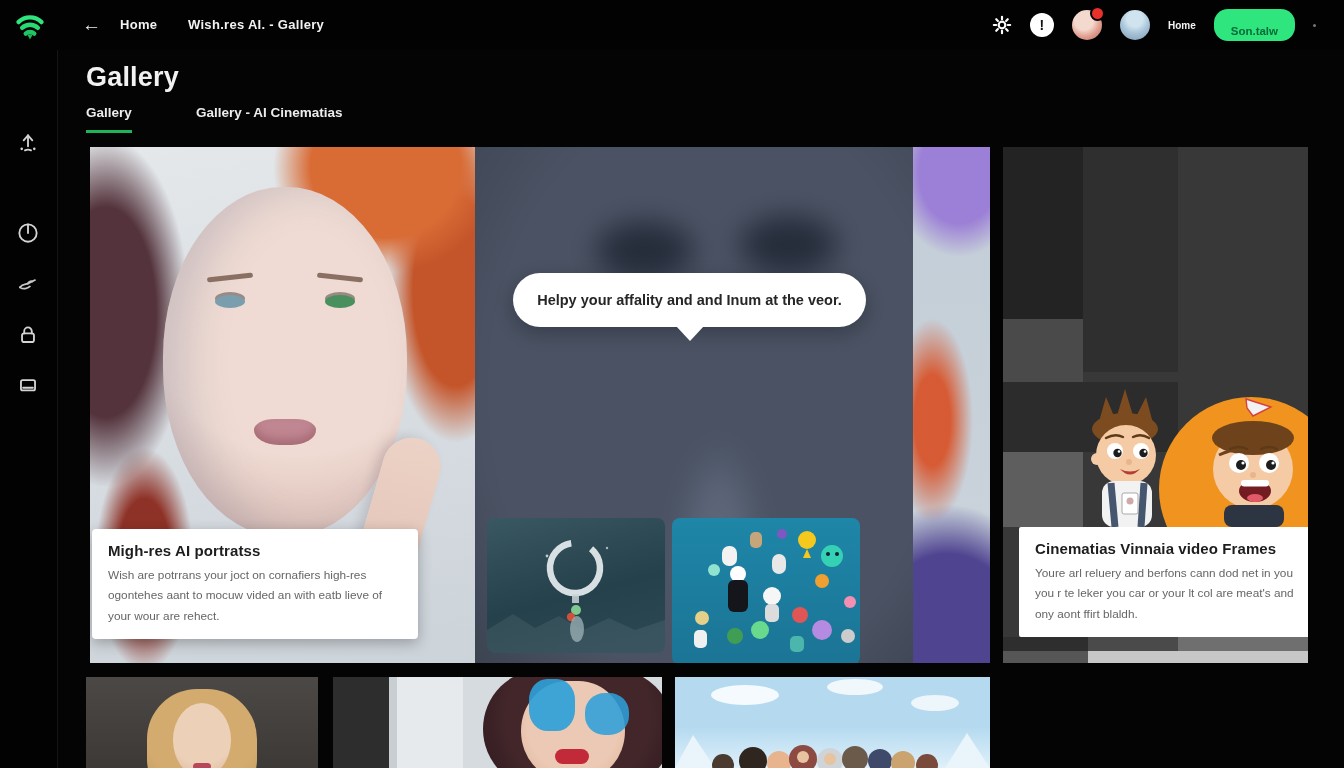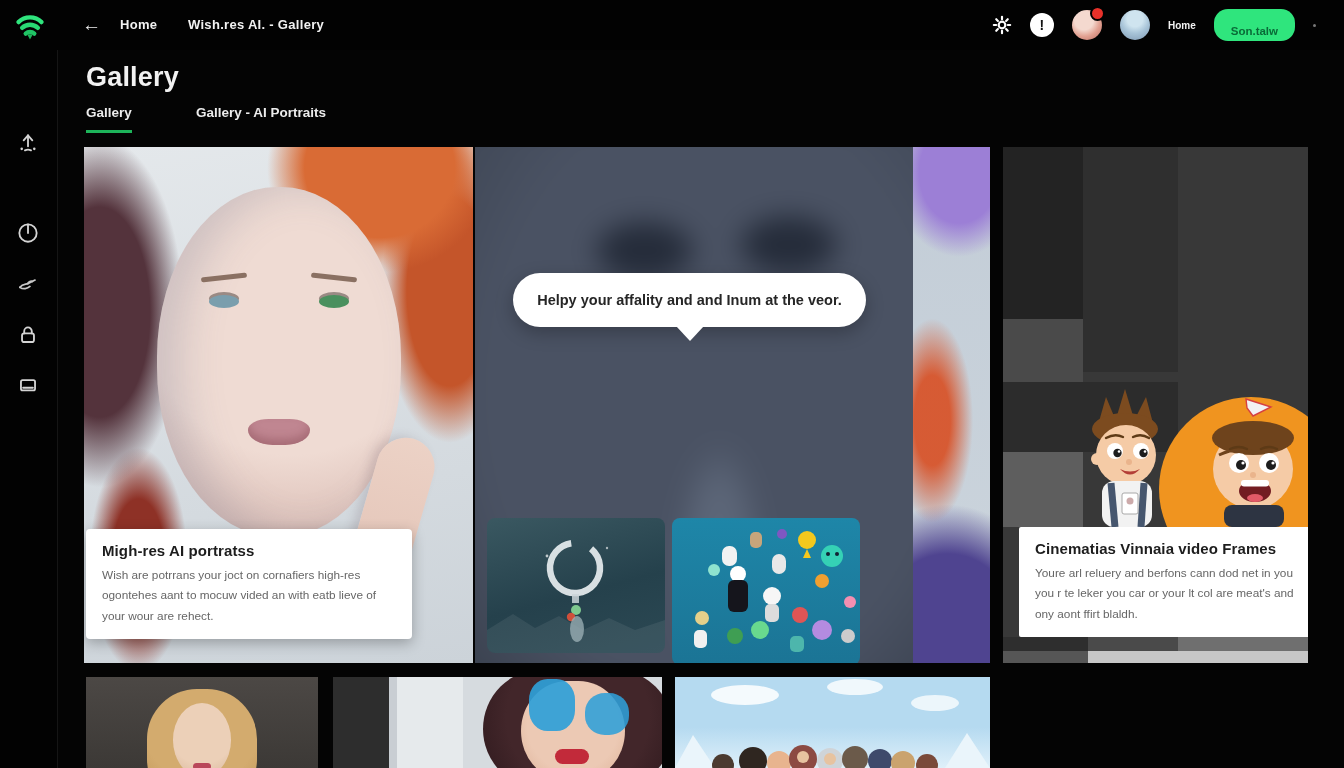--- a/index.html
+++ b/index.html
@@ -36,21 +36,21 @@
   .page-title{position:absolute;left:86px;top:62px;font-size:27px;font-weight:bold;letter-spacing:.2px;}
   .tab{position:absolute;top:105px;font-size:13.5px;font-weight:bold;color:#ececec;cursor:pointer;padding-bottom:10px;}
   .tab.active{border-bottom:3px solid #1db45a;}
   .tab1{left:86px;}
   .tab2{left:196px;}
 
   
   .card{position:absolute;top:147px;height:516px;overflow:hidden;cursor:pointer;}
 
   
-  .cardA{left:84px;width:389px;background:linear-gradient(170deg,#e4e8eb,#ccd3d9);}
+  .cardA{left:90px;width:389px;background:linear-gradient(170deg,#e4e8eb,#ccd3d9);}
   .cardA .hair{position:absolute;inset:0;background:
       radial-gradient(150px 140px at 76% 4%,#d96b35 0 50%,rgba(217,107,53,0) 75%),
       radial-gradient(95px 210px at 94% 28%,#c4552a 0 45%,rgba(196,85,42,0) 72%),
       radial-gradient(120px 250px at 4% 32%,#54333c 0 42%,rgba(84,51,60,0) 70%),
       radial-gradient(70px 160px at 14% 80%,#8e3126 0 38%,rgba(142,49,38,0) 70%);}
   .cardA .face{position:absolute;left:50%;top:40px;transform:translateX(-50%);width:244px;height:350px;
       border-radius:120px/170px;background:radial-gradient(circle at 55% 35%,#efdbd3 0 55%,#dcc0b8 85%);
       box-shadow:inset 24px 0 40px rgba(90,100,130,.22);}
   .cardA .eye{position:absolute;top:108px;width:30px;height:13px;border-radius:50%;}
   .cardA .eyeL{left:52px;background:#86aebe;box-shadow:inset 0 0 0 9px rgba(40,50,60,.12),0 -3px 0 #9a8a84;}
@@ -203,21 +203,21 @@
       <svg viewBox="0 0 24 24" fill="none" stroke="#e6e6e6" stroke-width="1.7" stroke-linecap="round">
         <rect x="5.5" y="7.5" width="13" height="9.5" rx="1.5"></rect>
         <line x1="7.5" y1="14.5" x2="16.5" y2="14.5"></line>
       </svg>
     </div>
 
   </div>
 
   <div class="page-title">Gallery</div>
   <div class="tab tab1 active">Gallery</div>
-  <div class="tab tab2">Gallery - AI Portraits</div>
+  <div class="tab tab2">Gallery - AI Cinematias</div>
 
   <div class="card cardA">
     <div class="hair"></div>
     <div class="face">
       <div class="brow browL"></div>
       <div class="brow browR"></div>
       <div class="eye eyeL"></div>
       <div class="eye eyeR"></div>
       <div class="lips"></div>
     </div>

